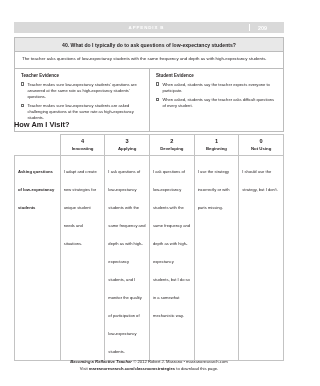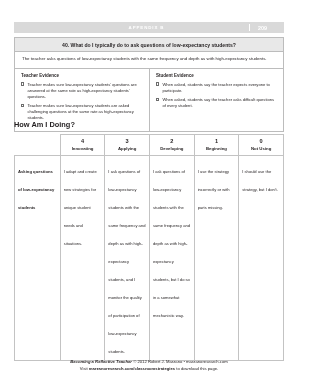--- a/index.html
+++ b/index.html
@@ -242,21 +242,21 @@
 
         <div class="ev-item">
           <span class="ev-check"></span>
           <span class="ev-text">When asked, students say the teacher asks difficult questions of every student.</span>
         </div>
       </div>
 
     </div>
   </div>
 
-  <div class="scale-heading">How Am I Doing?</div>
+  <div class="scale-heading">How Am I Visit?</div>
 
   <table class="scale-table">
     <colgroup>
       <col class="col-label">
       <col class="col-scale">
         <col class="col-scale">
         <col class="col-scale">
         <col class="col-scale">
         <col class="col-scale">
     </colgroup>

